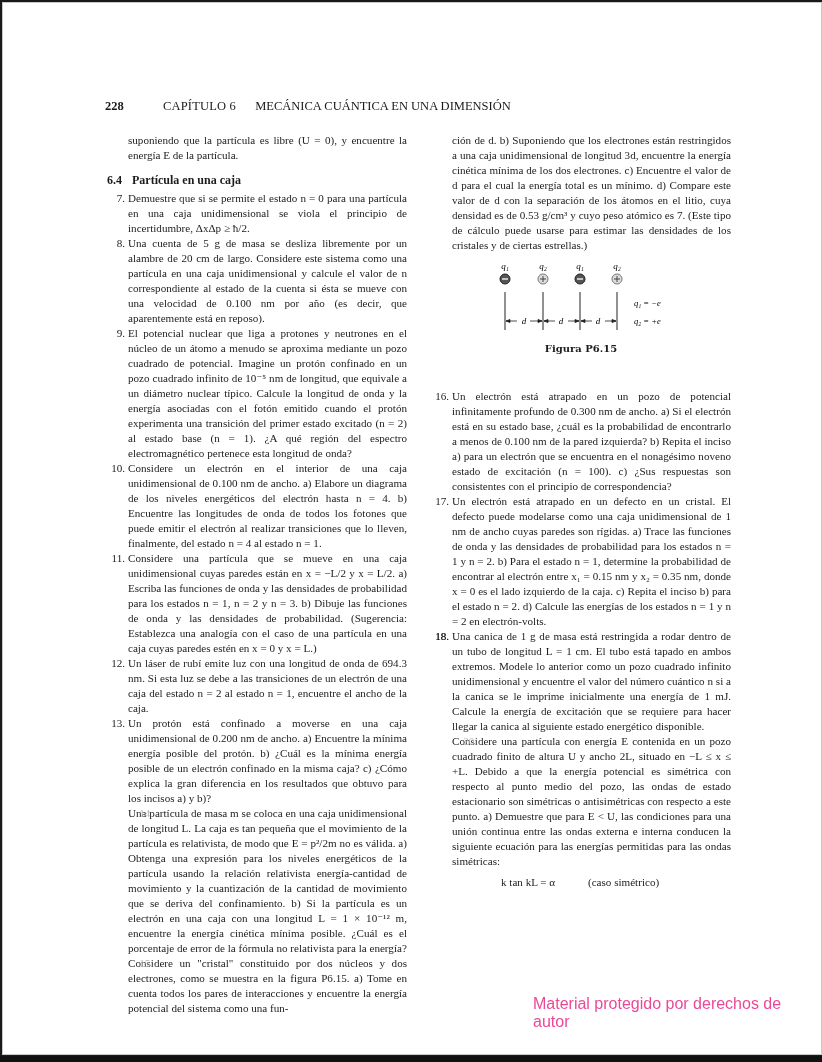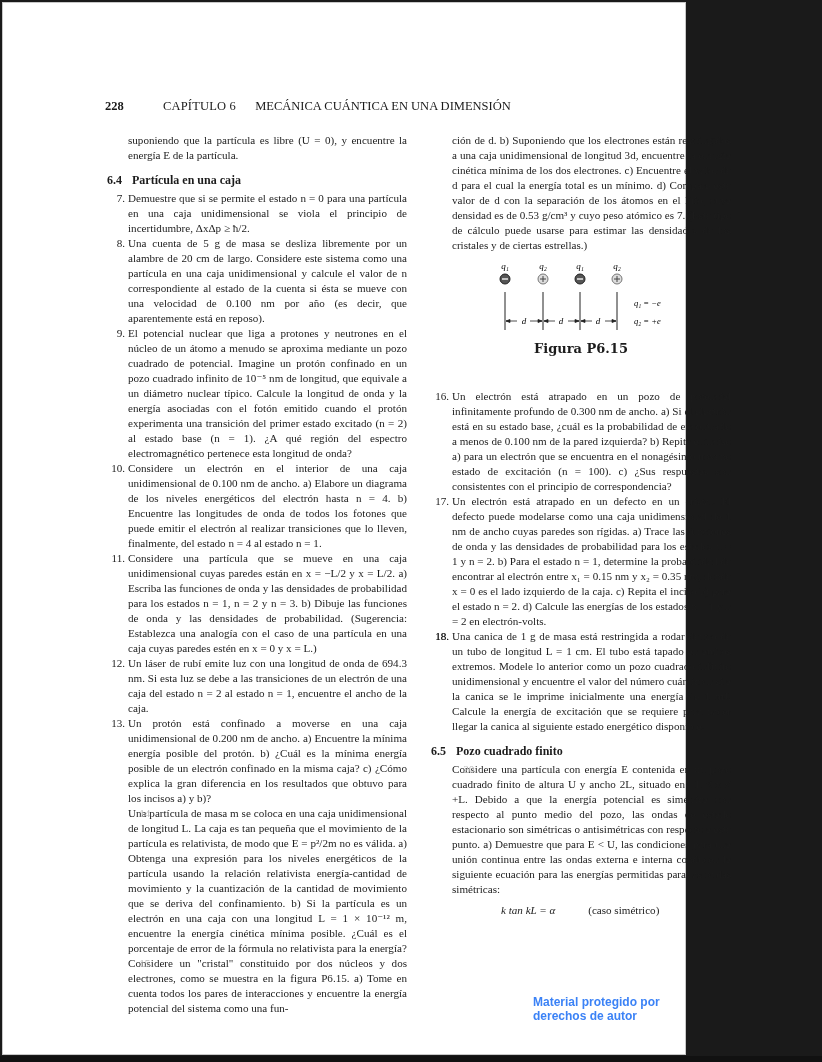--- a/index.html
+++ b/index.html
@@ -1,36 +1,36 @@
 <!DOCTYPE html>
 <html><head>
 <meta charset="utf-8">
 <style>
   html, body { margin: 0; padding: 0; background: #1a1a1a; }
   body { width: 822px; height: 1062px; position: relative; overflow: hidden; font-family: "Liberation Serif", "DejaVu Serif", serif; }
-  .page { position: absolute; left: 2px; top: 2px; width: 684px; height: 1053px; background: #ffffff; border: 1px solid #c8c8c8; box-sizing: border-box; }
+  .page { position: absolute; left: 2px; top: 2px; width: 820px; height: 1053px; background: #ffffff; border: 1px solid #c8c8c8; box-sizing: border-box; }
   .running-head { position: absolute; left: 102px; top: 96px; font-size: 12.5px; color: #1a1a1a; white-space: nowrap; }
   .running-head .pg { font-weight: bold; margin-right: 36px; }
   .running-head .ch { margin-right: 16px; letter-spacing: 0.2px; }
   .col { position: absolute; top: 130px; width: 300px; font-size: 11.1px; line-height: 15px; color: #1c1c1c; text-align: justify; hyphens: manual; }
   .col.left { left: 104px; }
   .col.right { left: 428px; }
   .p { margin: 0; }
   .cont { padding-left: 21px; }
   .sec { font-weight: bold; font-size: 12px; margin: 10px 0 3px 0; }
   .sec .num { display: inline-block; width: 22px; }
   .prob { position: relative; padding-left: 21px; margin: 0; }
   .prob .n { position: absolute; left: 0; top: 0; width: 18px; text-align: right; }
   .prob .n.faded { color: #b8b8b8; margin-left: 28px; }
   .fig { position: relative; height: 130px; margin: 6px 0 0 0; }
   .fig svg { position: absolute; left: 0; top: 0; }
-  .fig-caption { text-align: center; font-weight: bold; font-family: "DejaVu Serif", serif; font-size: 13px; margin-top: 0; position: absolute; left: 0; right: 0; top: 82px; }
+  .fig-caption { text-align: center; font-weight: bold; font-family: "DejaVu Serif", serif; font-size: 10px; margin-top: 0; position: absolute; left: 0; right: 0; top: 82px; }
   .eq { text-align: left; padding-left: 70px; margin-top: 6px; }
-  .eq .math { font-style: italic; margin-right: 30px; }
-  .watermark { position: absolute; left: 530px; top: 992px; font-family: "Liberation Sans", sans-serif; font-size: 12px; color: #3b82f6; font-weight: bold; }
+  .eq .math { margin-right: 30px; }
+  .watermark { position: absolute; left: 530px; top: 992px; font-family: "Liberation Sans", sans-serif; font-size: 16px; color: #ec4899; }
   .bottom-bar { position: absolute; left: 0; top: 1056px; width: 822px; height: 6px; background: #111; }
 </style>
 </head>
 <body>
 
 <div class="page">
 
   <div class="running-head">
     <span class="pg">228</span>
     <span class="ch">CAPÍTULO 6</span>
@@ -149,24 +149,20 @@
       <span>Un electrón está atrapado en un defecto en un cristal. El defecto puede modelarse como una caja unidimensional de 1 nm de ancho cuyas paredes son rígidas. a) Trace las funciones de onda y las densidades de probabilidad para los estados n = 1 y n = 2. b) Para el estado n = 1, determine la probabilidad de encontrar al electrón entre x₁ = 0.15 nm y x₂ = 0.35 nm, donde x = 0 es el lado izquierdo de la caja. c) Repita el inciso b) para el estado n = 2. d) Calcule las energías de los estados n = 1 y n = 2 en electrón-volts.</span>
     </div>
     <div class="prob">
       <span class="n">18.</span>
     </div>
     <div class="prob">
       <span class="n">18.</span>
       <span>Una canica de 1 g de masa está restringida a rodar dentro de un tubo de longitud L = 1 cm. El tubo está tapado en ambos extremos. Modele lo anterior como un pozo cuadrado infinito unidimensional y encuentre el valor del número cuántico n si a la canica se le imprime inicialmente una energía de 1 mJ. Calcule la energía de excitación que se requiere para hacer llegar la canica al siguiente estado energético disponible.</span>
     </div>
 
-    <div class="sec">
-      <span class="num">6.5</span>
-      <span>Pozo cuadrado finito</span>
-    </div>
     <div class="prob">
       <span class="n faded">20.</span>
       <span>Considere una partícula con energía E contenida en un pozo cuadrado finito de altura U y ancho 2L, situado en −L ≤ x ≤ +L. Debido a que la energía potencial es simétrica con respecto al punto medio del pozo, las ondas de estado estacionario son simétricas o antisimétricas con respecto a este punto. a) Demuestre que para E &lt; U, las condiciones para una unión continua entre las ondas externa e interna conducen la siguiente ecuación para las energías permitidas para las ondas simétricas:</span>
     </div>
     <div class="eq">
       <span class="math">k tan kL = α</span>
       <span>(caso simétrico)</span>
     </div>
   </div>
 

